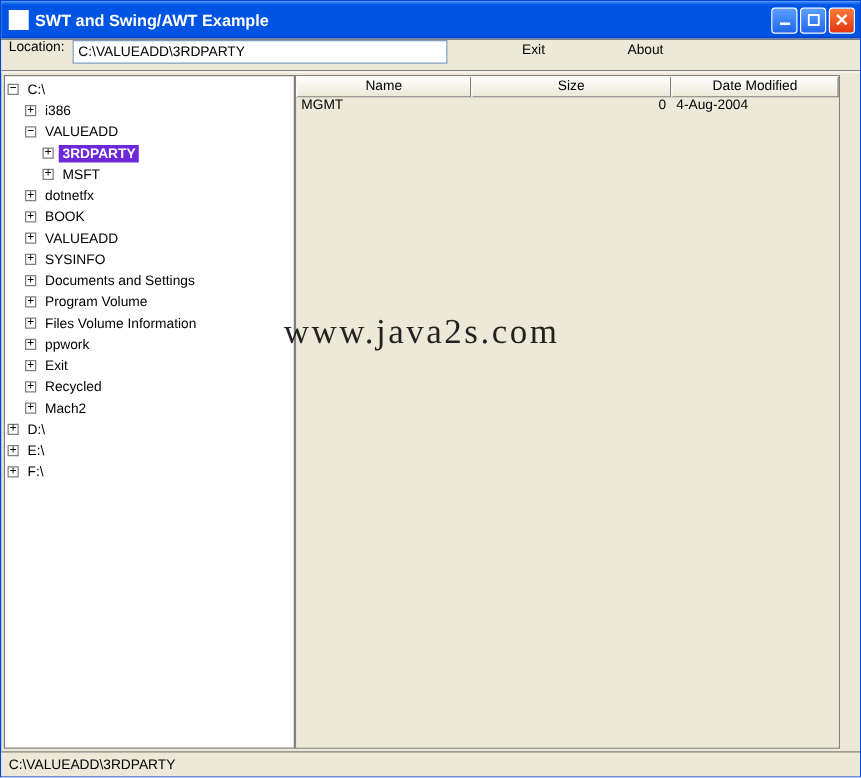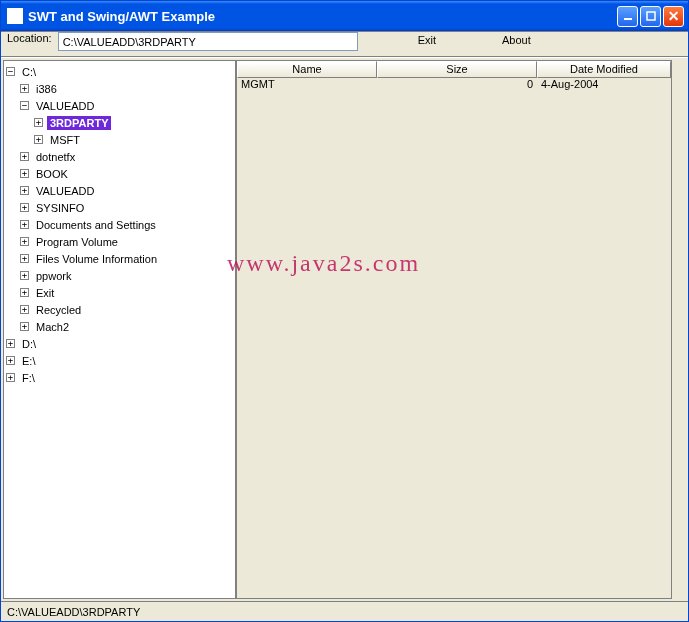--- a/index.html
+++ b/index.html
@@ -105,21 +105,21 @@
 .th-date { flex: 1; }
 .table-body { flex: 1; background: #ece9d8; position: relative; }
 .table-row { display: flex; height: 15px; }
 .td { padding: 0 4px; }
 .td-name { flex: 0 0 140px; }
 .td-size { flex: 0 0 160px; text-align: right; }
 .td-date { flex: 1; }
 
 .watermark {
   position: absolute; top: 172px; left: -10px;
-  color: #be185d; font-size: 24px; font-family: "Georgia", serif;
+  color: #000000; font-size: 28px; font-family: "Georgia", serif;
   letter-spacing: 2px; opacity: 0.85; pointer-events: none;
 }
 
 .statusbar {
   height: 20px; background: #ece9d8;
   border-top: 1px solid #808080;
   display: flex; align-items: center; padding: 0 6px;
 }
 </style>
 </head>

